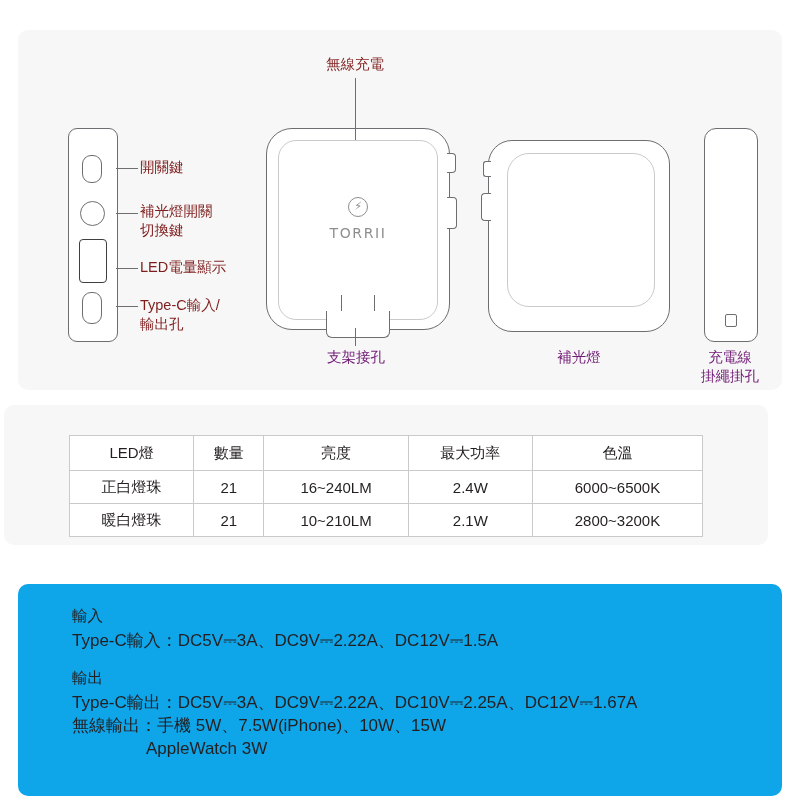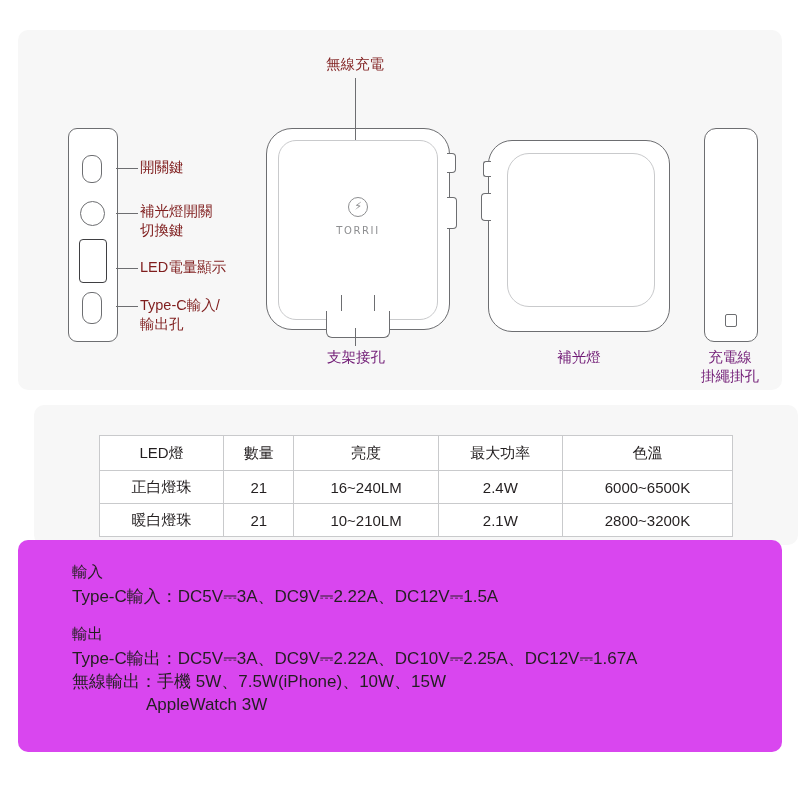--- a/index.html
+++ b/index.html
@@ -159,21 +159,21 @@
     color: #8d8e90;
     font-size: 11px;
     line-height: 17px;
     text-align: center;
   }
   .brand {
     position: absolute;
     left: 50%;
     top: 96px;
     transform: translateX(-50%);
-    font-size: 10px;
+    font-size: 14px;
     letter-spacing: 1.6px;
     color: #8d8e90;
     font-family: "DejaVu Sans", sans-serif;
   }
   .stand-slot {
     position: absolute;
     left: 50%;
     bottom: -9px;
     transform: translateX(-50%);
     width: 62px;
@@ -272,21 +272,21 @@
     font-size: 14.5px;
     line-height: 19px;
     text-align: center;
     color: #701a75;
     white-space: pre-line;
   }
 
   
   .table-panel {
     position: absolute;
-    left: 34px;
+    left: 4px;
     top: 405px;
     width: 764px;
     height: 140px;
     background: #f7f7f7;
     border-radius: 10px;
   }
   table.led-table {
     position: absolute;
     left: 65px;
     top: 30px;
@@ -303,24 +303,24 @@
     font-weight: normal;
     color: #231f20;
     padding: 0 4px;
   }
   table.led-table th { height: 34px; }
 
   
   .io-panel {
     position: absolute;
     left: 18px;
-    top: 540px;
+    top: 584px;
     width: 764px;
     height: 212px;
-    background: #d946ef;
+    background: #0ea5e9;
     border-radius: 10px;
   }
   .io-inner {
     position: absolute;
     left: 54px;
     top: 22px;
     right: 30px;
   }
   .io-head {
     font-size: 15.5px;

